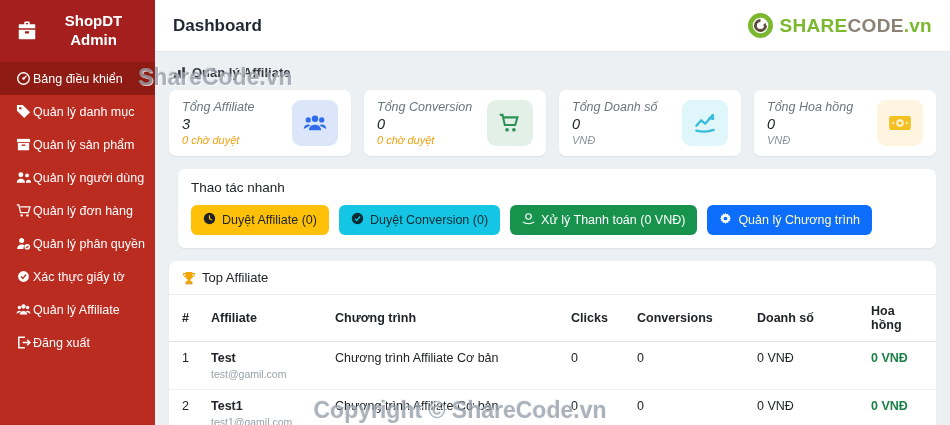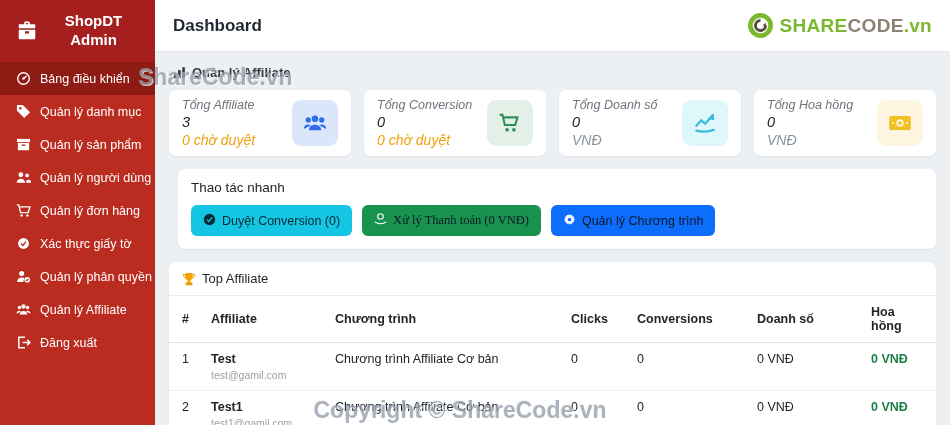--- a/index.html
+++ b/index.html
@@ -5,21 +5,21 @@
   * { margin:0; padding:0; box-sizing:border-box; }
   html,body { width:950px; height:425px; overflow:hidden; }
   body { font-family:"Liberation Sans","DejaVu Sans",sans-serif; background:#edf0f3; }
   .app { position:relative; width:950px; height:425px; display:flex; }
 
   
   .sidebar { width:155px; height:100%; background:#bb2c20; color:#fff; flex:0 0 155px; display:flex; flex-direction:column; }
   .side-head { height:62px; background:#a41f1d; display:flex; align-items:center; gap:10px; padding:0 16px; }
   .side-head .shop-ic { width:22px; height:22px; flex:0 0 22px; }
   .side-title { font-weight:bold; font-size:15px; line-height:1.25; text-align:center; flex:1; }
-  .nav-item { display:flex; align-items:center; gap:9px; height:33px; padding:0 16px; font-size:12.5px; cursor:pointer; white-space:nowrap; }
+  .nav-item { display:flex; align-items:center; gap:2px; height:33px; padding:0 16px; font-size:12.5px; cursor:pointer; white-space:nowrap; }
   .nav-item.active { background:#8f1c14; }
   .nav-ic { width:15px; height:15px; flex:0 0 15px; display:inline-flex; }
   .nav-ic svg { width:15px; height:15px; }
 
   
   .main { flex:1; display:flex; flex-direction:column; min-width:0; }
   .topbar { height:52px; background:#fff; border-bottom:1px solid #e4e7ec; display:flex; align-items:center; justify-content:space-between; padding:0 18px; }
   .page-title { font-size:17px; font-weight:bold; color:#1f2733; }
   .logo { display:flex; align-items:center; gap:6px; font-weight:bold; font-size:19px; cursor:pointer; letter-spacing:.3px; }
   .logo-ic { width:27px; height:27px; }
@@ -31,40 +31,40 @@
   .section-head { display:flex; align-items:center; gap:6px; font-size:13px; font-weight:bold; color:#343a40; margin:2px 0 10px 4px; }
   .sec-ic { width:13px; height:13px; display:inline-flex; }
 
   .card { background:#fff; border-radius:7px; box-shadow:0 1px 2px rgba(20,30,50,.07); }
 
   
   .stats-row { display:flex; gap:13px;font-style:italic; }
   .stat { flex:1; display:flex; align-items:center; justify-content:space-between; padding:11px 13px; height:66px; }
   .stat-title { font-size:12.5px; color:#6c757d; }
   .stat-value { font-size:14.5px; color:#212529; margin-top:2px; }
-  .stat-note { font-size:14px; margin-top:2px; }
+  .stat-note { font-size:11px; margin-top:2px; }
   .note-orange { color:#f1a10d; }
   .note-gray { color:#8a929b; }
   .stat-ic { width:46px; height:46px; border-radius:9px; display:flex; align-items:center; justify-content:center; }
   .stat-ic svg { width:26px; height:26px; }
   .ic-blue { background:#dbe6fb; color:#2e6ceb; }
   .ic-green { background:#e3f0e7; color:#2d9156; }
   .ic-cyan { background:#dff6fb; color:#38bcd9; }
   .ic-yellow { background:#fdf5df; color:#f2c022; }
 
   
   .qa-card { margin-top:13px; padding:11px 13px 13px;margin-left:9px; }
   .qa-title { font-size:13.5px; color:#212529; margin-bottom:10px; }
   .qa-row { display:flex; gap:10px; }
   .btn { display:inline-flex; align-items:center; gap:6px; border:none; border-radius:6px; padding:7px 12px; font-size:12.5px; font-family:inherit; cursor:pointer; white-space:nowrap; }
   .btn svg { width:13px; height:13px; }
   .btn-warn { background:#ffc107; color:#1e2227; }
   .btn-cyan { background:#15c5e4; color:#052b33; }
-  .btn-green { background:#17934d; color:#0f172a;font-family:Liberation Serif, serif; }
-  .btn-blue { background:#0d6efd; color:#0f172a; }
+  .btn-green { background:#17934d; color:#ffffff; }
+  .btn-blue { background:#0d6efd; color:#fef9c3; }
 
   
   .tbl-card { margin-top:13px; padding-top:9px; }
   .tbl-head { display:flex; align-items:center; gap:6px; font-size:13px; color:#212529; padding:0 13px 9px; border-bottom:1px solid #e9ecef; }
   .trophy-ic { width:14px; height:14px; display:inline-flex; }
   table { width:100%; border-collapse:collapse; font-size:12.5px; color:#212529; }
   th { text-align:left; font-weight:bold; padding:9px 8px; border-bottom:1px solid #dee2e6; }
   td { text-align:left; padding:9px 8px; vertical-align:top; border-bottom:1px solid #eef1f3; }
   tr.last td { border-bottom:none; }
   th:first-child, td:first-child { padding-left:13px; }
@@ -142,36 +142,36 @@
             <path fill="none" stroke="currentColor" stroke-width="1.4" d="M.8 2h2.1l2 8.2h8.2l1.8-6H4.4"></path>
             <circle cx="6" cy="13.2" r="1.3"></circle>
             <circle cx="12.2" cy="13.2" r="1.3"></circle>
           </svg>
         </span>
       <span>Quản lý đơn hàng</span>
     </div>
     <div class="nav-item">
       <span class="nav-ic">
           <svg viewBox="0 0 16 16" fill="currentColor">
-            <circle cx="8" cy="8" r="5.8"></circle>
-            <path d="M5.4 8.1l1.9 1.9 3.4-4" fill="none" stroke="#bb2c20" stroke-width="1.5"></path>
-          </svg>
-        </span>
-      <span>Xác thực giấy tờ</span>
-    </div>
-    <div class="nav-item">
-      <span class="nav-ic">
-          <svg viewBox="0 0 16 16" fill="currentColor">
             <circle cx="6" cy="4.8" r="2.7"></circle>
             <path d="M1.2 13.8c0-3 2.1-4.8 4.8-4.8 1.4 0 2.6.5 3.5 1.4-1 .6-1.7 1.9-1.7 3.4z"></path>
             <circle cx="12" cy="11.5" r="3"></circle>
             <path d="M10.7 11.5l1 1 1.7-2" fill="none" stroke="#bb2c20" stroke-width="1.2"></path>
           </svg>
         </span>
       <span>Quản lý phân quyền</span>
+    </div>
+    <div class="nav-item">
+      <span class="nav-ic">
+          <svg viewBox="0 0 16 16" fill="currentColor">
+            <circle cx="8" cy="8" r="5.8"></circle>
+            <path d="M5.4 8.1l1.9 1.9 3.4-4" fill="none" stroke="#bb2c20" stroke-width="1.5"></path>
+          </svg>
+        </span>
+      <span>Xác thực giấy tờ</span>
     </div>
     <div class="nav-item">
       <span class="nav-ic">
           <svg viewBox="0 0 16 16" fill="currentColor">
             <circle cx="3.6" cy="5.8" r="1.8"></circle>
             <circle cx="12.4" cy="5.8" r="1.8"></circle>
             <circle cx="8" cy="4.8" r="2.3"></circle>
             <path d="M.6 12.6c0-2 1.3-3.2 3-3.2.7 0 1.3.2 1.8.6M15.4 12.6c0-2-1.3-3.2-3-3.2-.7 0-1.3.2-1.8.6"></path>
             <path d="M4 13.4c0-2.3 1.7-3.8 4-3.8s4 1.5 4 3.8z"></path>
           </svg>
@@ -275,20 +275,27 @@
                 <circle cx="5.6" cy="12" r="1" fill="#fdf5df"></circle>
                 <circle cx="18.4" cy="12" r="1" fill="#fdf5df"></circle>
               </svg>
           </div>
         </div>
       </div>
 
       <div class="card qa-card">
         <div class="qa-title">Thao tác nhanh</div>
         <div class="qa-row">
+          <button class="btn btn-warn">
+            <span><svg viewBox="0 0 16 16">
+                  <circle cx="8" cy="8" r="7" fill="#1e2227"></circle>
+                  <path d="M8 4v4.3l3 1.6" fill="none" stroke="#ffc107" stroke-width="1.4"></path>
+                </svg></span>
+            <span>Duyệt Affiliate (0)</span>
+          </button>
           <button class="btn btn-cyan">
             <span><svg viewBox="0 0 16 16">
                   <circle cx="8" cy="8" r="7" fill="#052b33"></circle>
                   <path d="M4.8 8.2 7 10.4 11.2 5.6" fill="none" stroke="#15c5e4" stroke-width="1.6"></path>
                 </svg></span>
             <span>Duyệt Conversion (0)</span>
           </button>
           <button class="btn btn-green">
             <span><svg viewBox="0 0 16 16" fill="none" stroke="#fff" stroke-width="1.4">
                   <circle cx="8" cy="5.5" r="3.4"></circle>

